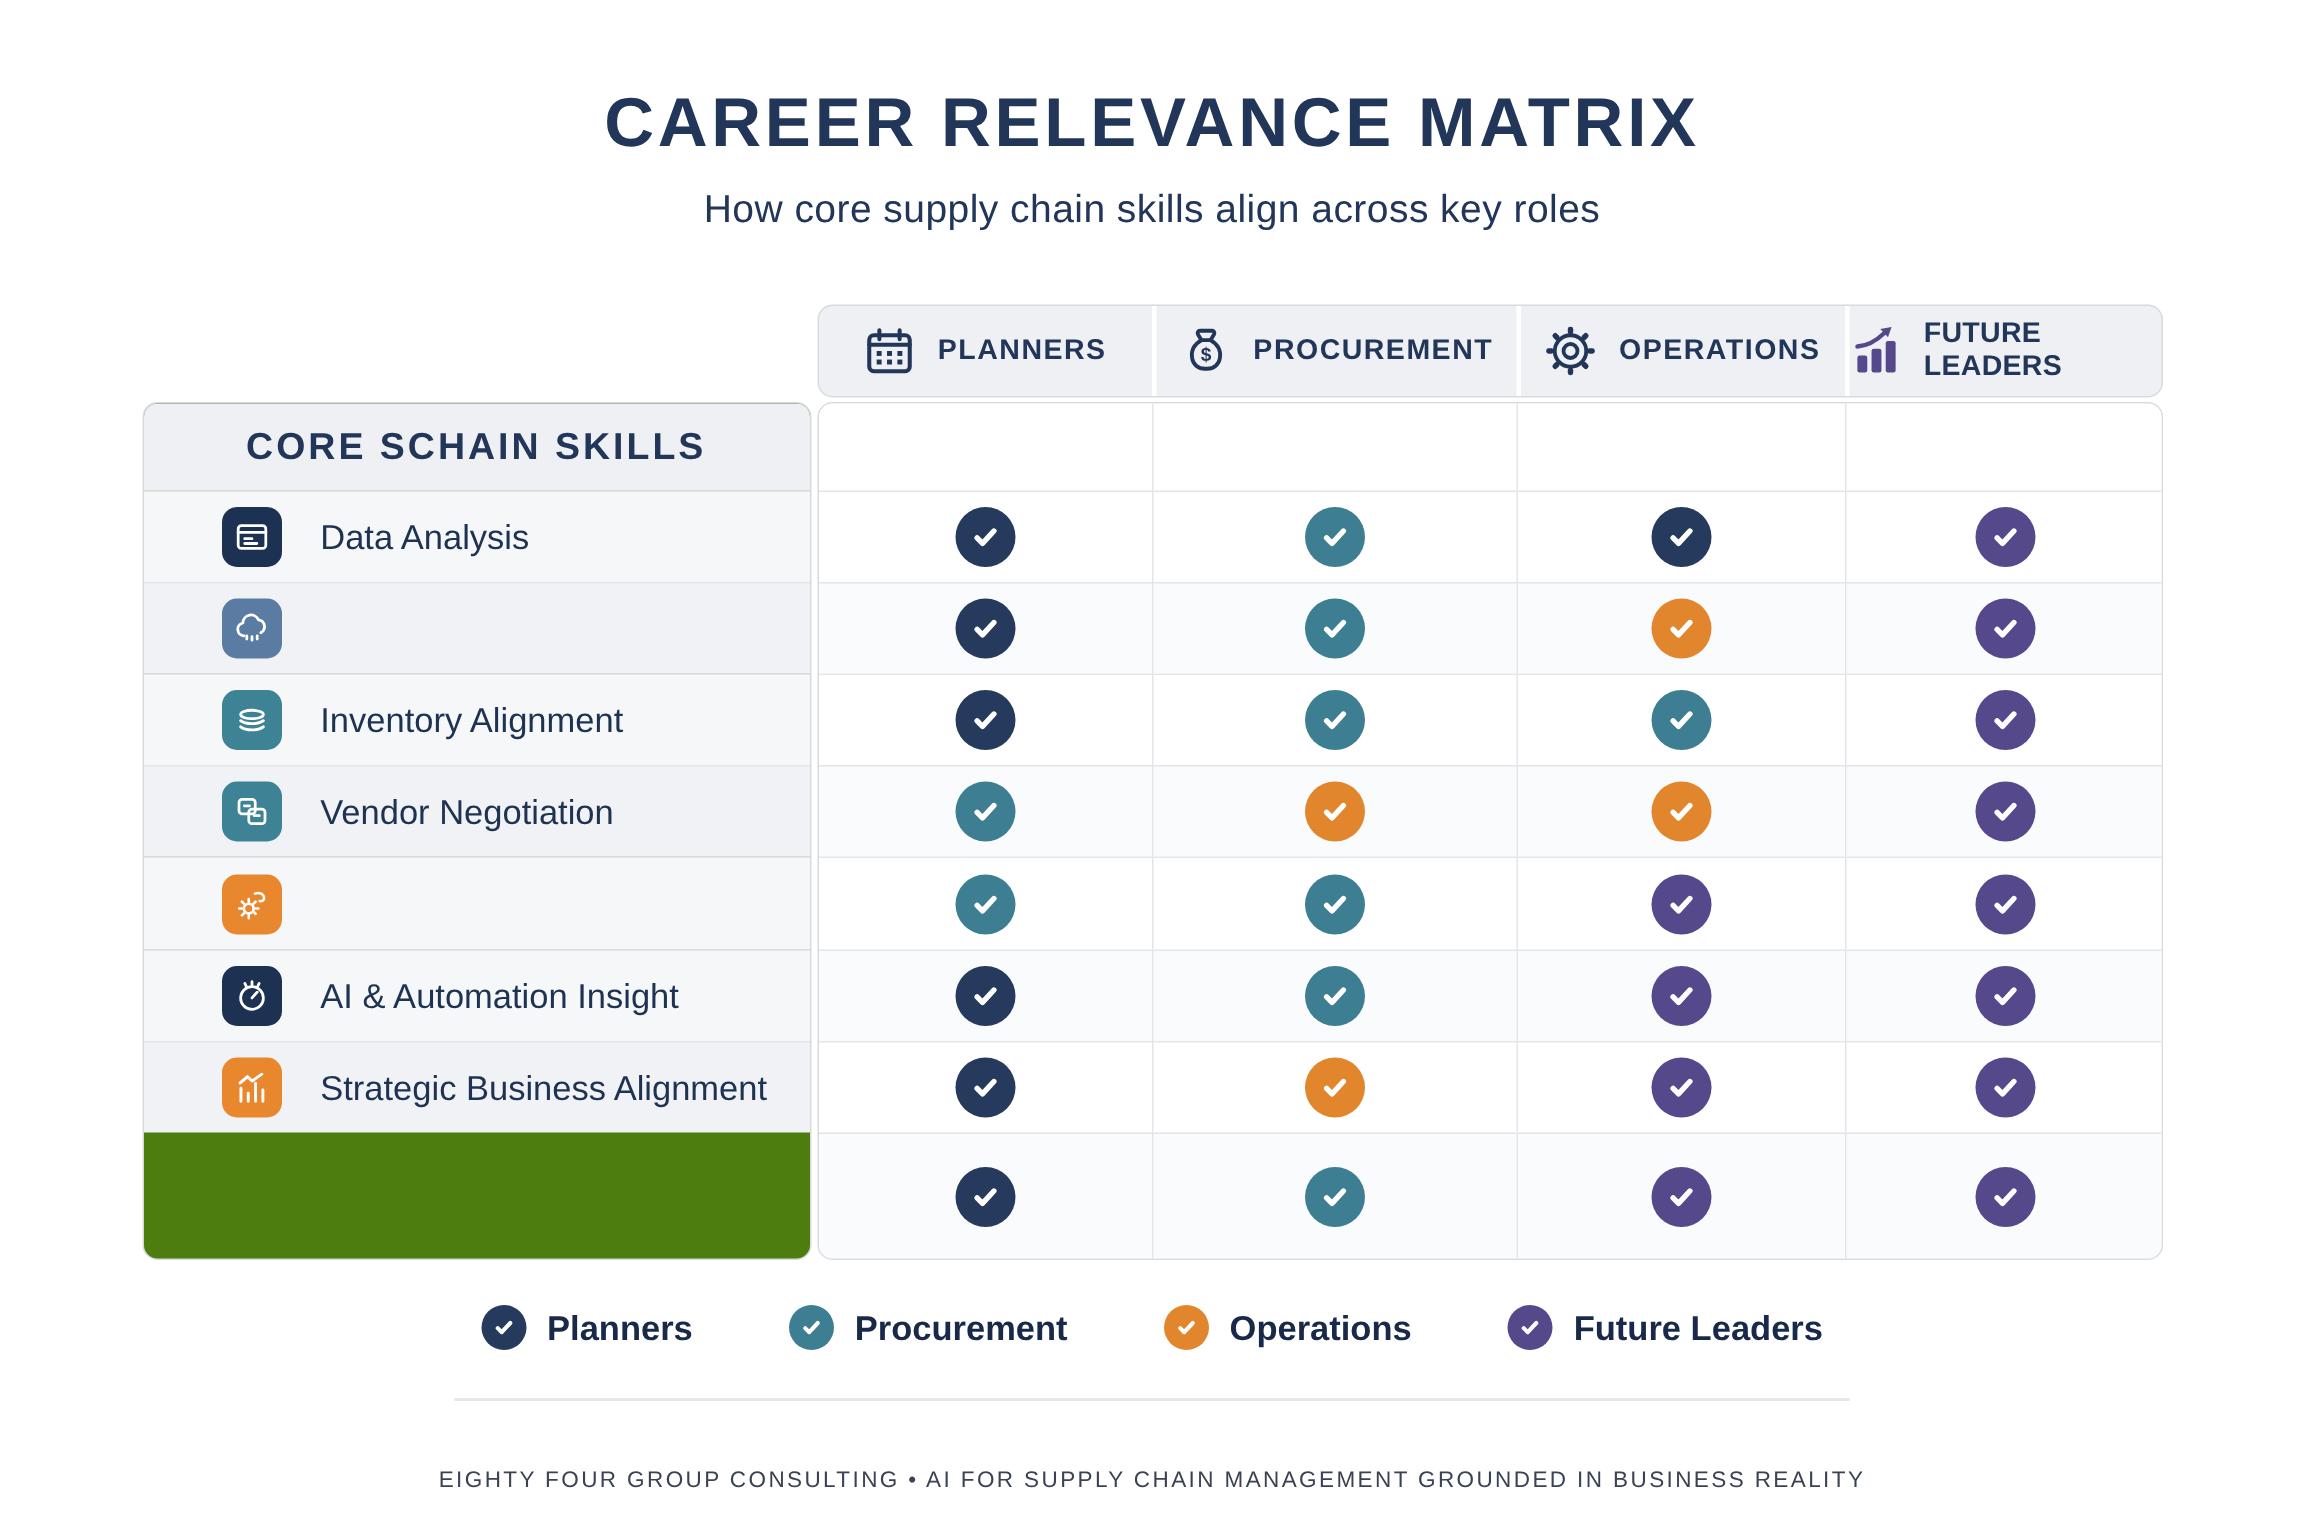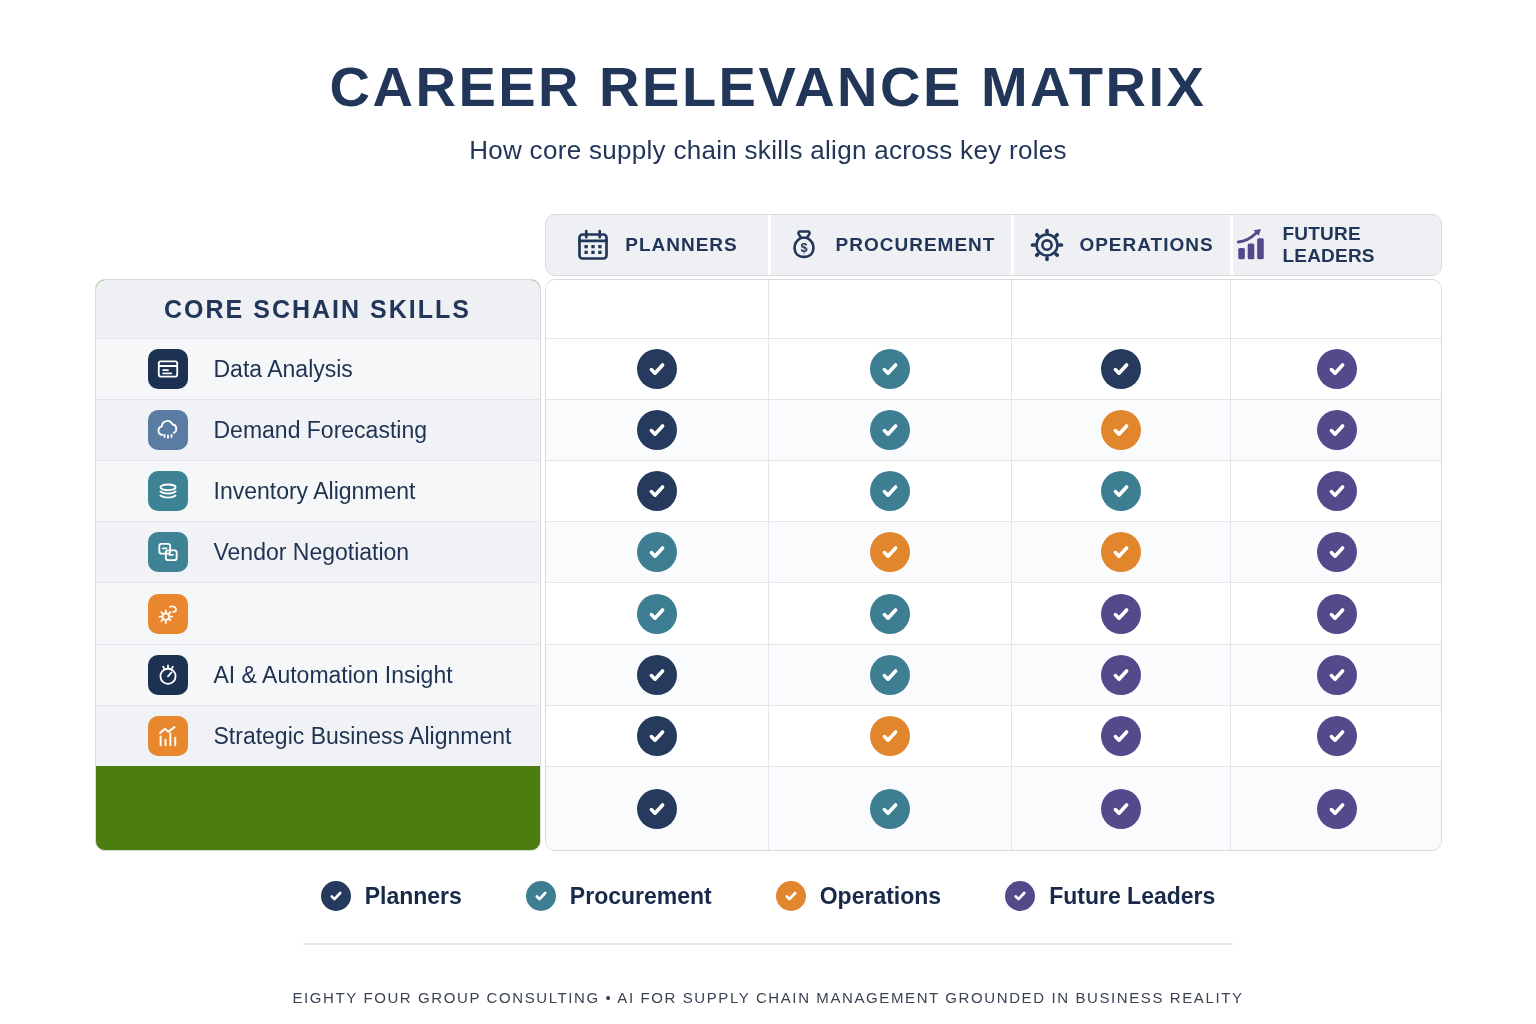--- a/index.html
+++ b/index.html
@@ -1,20 +1,20 @@
 <!DOCTYPE html>
 <html><head>
 <meta charset="utf-8">
 <style>
   * { box-sizing: border-box; margin: 0; padding: 0; }
   html,body { width:1536px; height:1024px; background:#ffffff; overflow:hidden;
     font-family:"Liberation Sans", sans-serif; color:#1e3252; }
   .page { width:1536px; height:1024px; position:relative; }
 
-  .title { text-align:center; padding-top:54px; font-size:56px; font-weight:800;
+  .title { text-align:center; padding-top:54px; font-size:46px; font-weight:800;
     letter-spacing:2.5px; color:#22365a; }
   .subtitle { text-align:center; margin-top:16px; font-size:26px; font-weight:400;
     letter-spacing:0.3px; color:#22365a; }
 
   .matrix-wrap { width:1347px; margin:48px auto 0 auto; }
 
   
   .roles-strip { display:grid; grid-template-columns:222px 243px 219px 213px;
     height:62px; margin-left:450px; background:#eef0f3;
     border:1px solid #d8dade; border-radius:10px; }
@@ -143,21 +143,20 @@
             </span>
             <span class="skill-label">Data Analysis</span>
           </div>
           <div class="skill-row alt">
             <span class="skill-tile" style="background: rgb(90, 124, 163);">
               <svg viewBox="0 0 24 24" fill="none" stroke="currentColor" stroke-width="1.7" stroke-linecap="round" stroke-linejoin="round">
                 <path d="M7 16.5a4 4 0 0 1-.6-7.9A5 5 0 0 1 16 6.7a4.2 4.2 0 0 1 1.4 7.9"></path>
                 <path d="M8.8 16.5v2M12 17v2.2M15.2 16.5v2"></path>
               </svg>
             </span>
-            <span class="skill-label">Demand Forecasting</span>
           </div>
           <div class="skill-row">
             <span class="skill-tile" style="background: rgb(61, 130, 149);">
               <svg viewBox="0 0 24 24" fill="none" stroke="currentColor" stroke-width="1.7" stroke-linecap="round" stroke-linejoin="round">
                 <path d="M5 8.6c0-1.4 3.1-2.6 7-2.6s7 1.2 7 2.6-3.1 2.6-7 2.6-7-1.2-7-2.6z"></path>
                 <path d="M5 12.4c1.5 1.2 4 1.9 7 1.9s5.5-.7 7-1.9"></path>
                 <path d="M5 16.2c1.5 1.2 4 1.9 7 1.9s5.5-.7 7-1.9"></path>
               </svg>
             </span>
             <span class="skill-label">Inventory Alignment</span>

